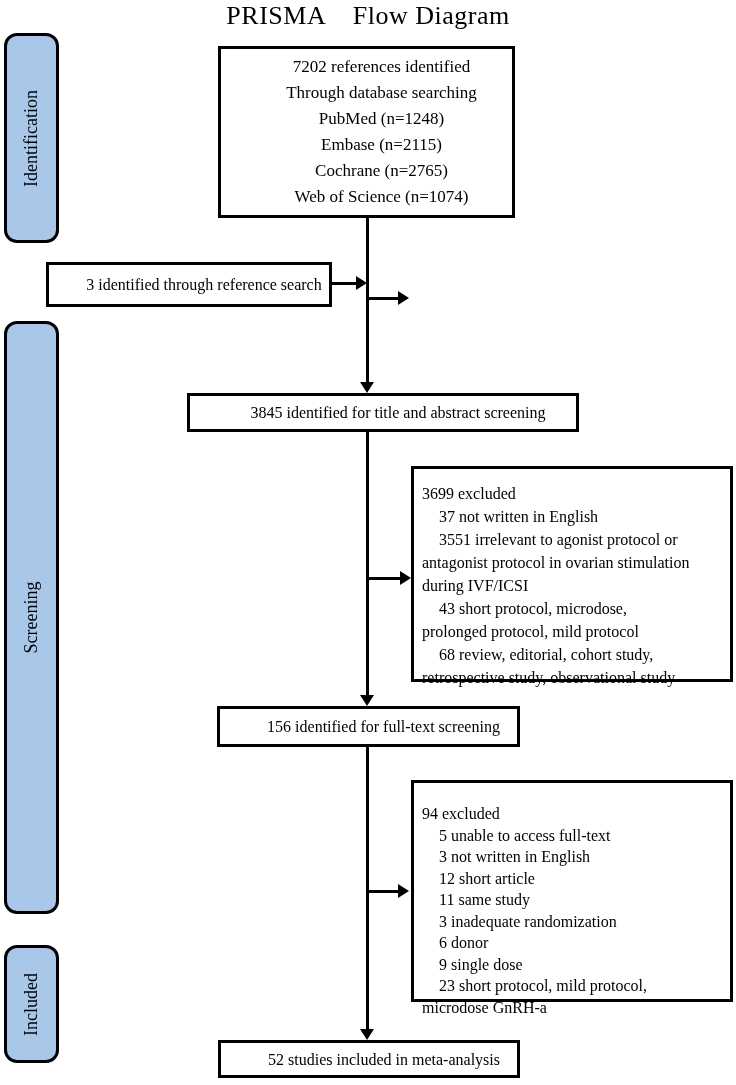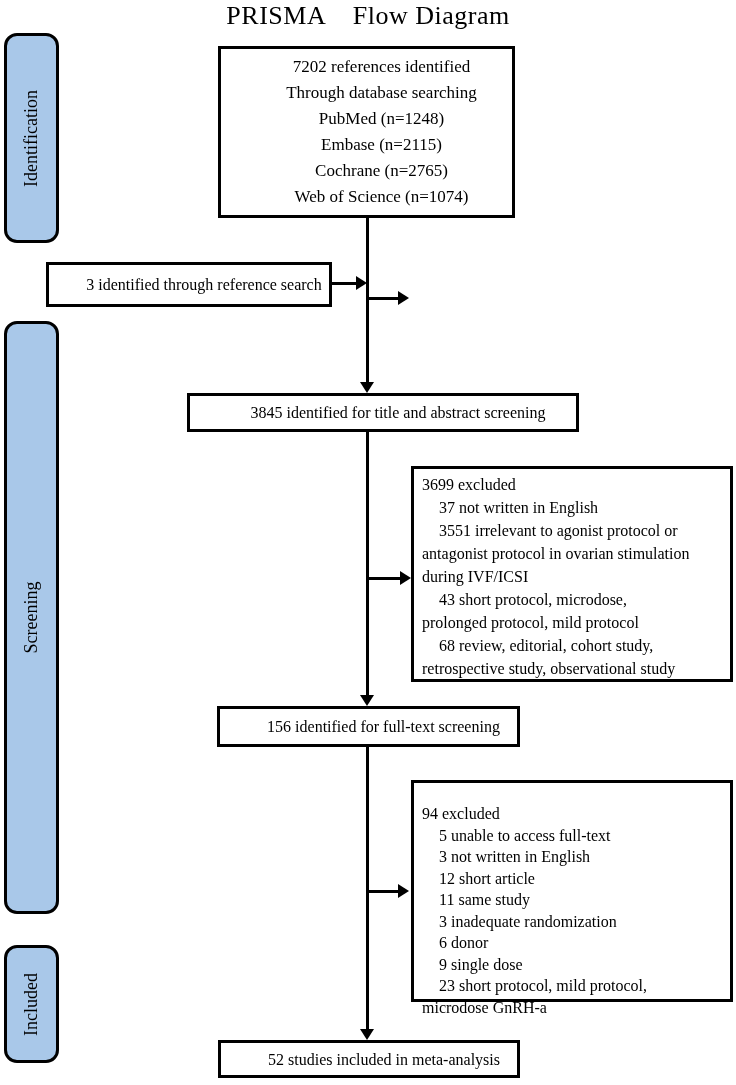--- a/index.html
+++ b/index.html
@@ -34,21 +34,21 @@
     padding-left:30px;
   }
   .left-box { padding:2px 6px 2px 8px; }
   .left-box div { text-indent:0; }
   .left-box div.ind { text-indent:17px; }
 
   #box-identified    { left:218px; top:46px;  width:297px; height:172px; font-size:17px; line-height:26px; }
   #box-refsearch     { left:46px;  top:262px; width:286px; height:45px;  }
   #box-duplication   { left:410px; top:263px; width:323px; height:69px; line-height:21px; }
   #box-titleabstract { left:173px; top:393px; width:392px; height:39px;margin-left:14px; }
-  #box-screen-excl   { left:411px; top:466px; width:322px; height:216px; line-height:23px; padding-top:4px; }
+  #box-screen-excl   { left:411px; top:466px; width:322px; height:216px; line-height:23px; padding-top:13px; }
   #box-fulltext      { left:217px; top:706px; width:303px; height:41px; }
   #box-ft-excl       { left:411px; top:780px; width:322px; height:222px; line-height:21.5px; padding-top:20px; }
   #box-included      { left:218px; top:1040px; width:302px; height:38px; }
 
   
   .vline { position:absolute; width:3px; background:#000; }
   .hline { position:absolute; height:3px; background:#000; }
   .head-down {
     position:absolute; width:0; height:0;
     border-left:7px solid transparent; border-right:7px solid transparent;

